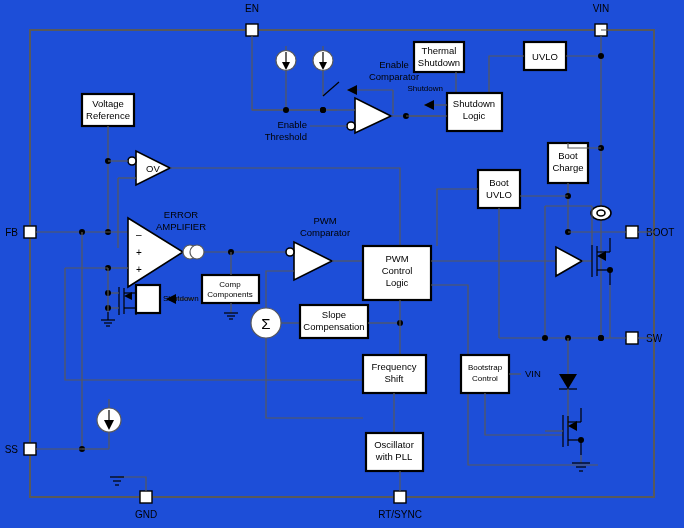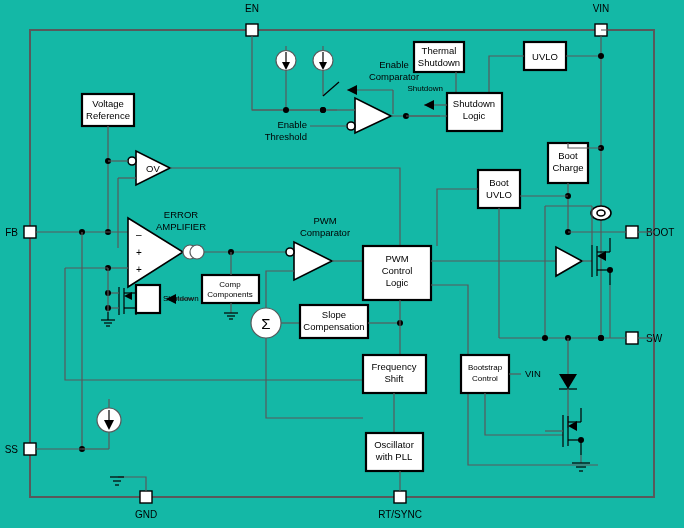--- a/index.html
+++ b/index.html
@@ -4,21 +4,21 @@
 <style>
   html, body {
     margin: 0;
     padding: 0;
     background: #ffffff;
   }
   #root {
     position: relative;
     width: 684px;
     height: 528px;
-    background: #14b8a6;
+    background: #1d4ed8;
     font-family: "Liberation Sans", sans-serif;
     overflow: hidden;
   }
   svg { display: block; }
   .blk {
     fill: #ffffff;
     stroke: #000000;
     stroke-width: 2.2;
   }
   .wire {

